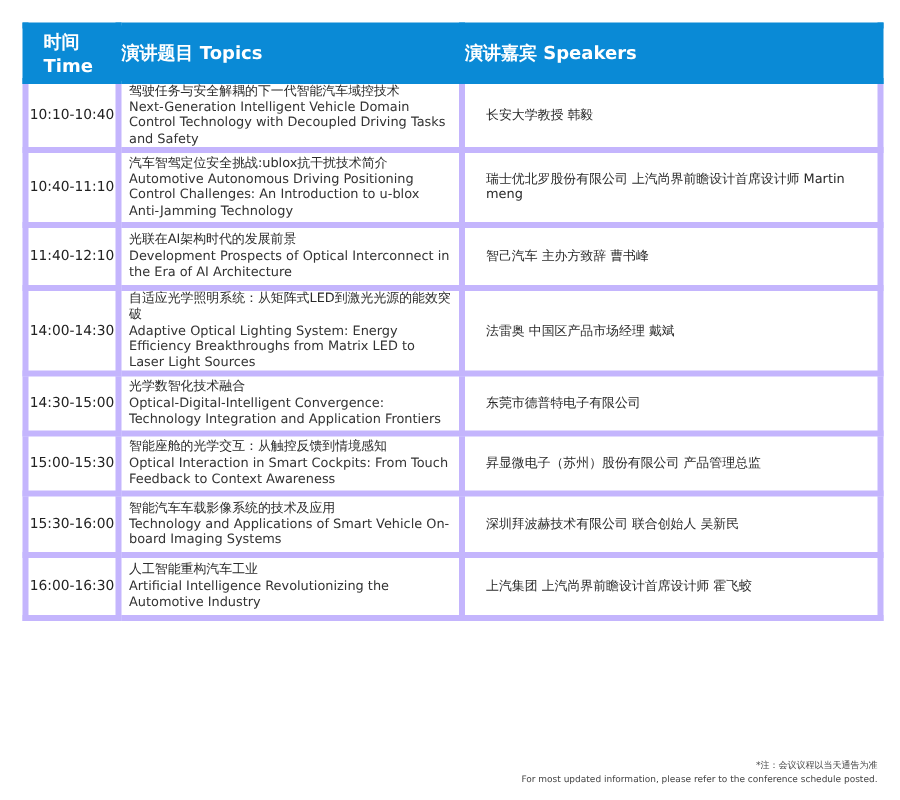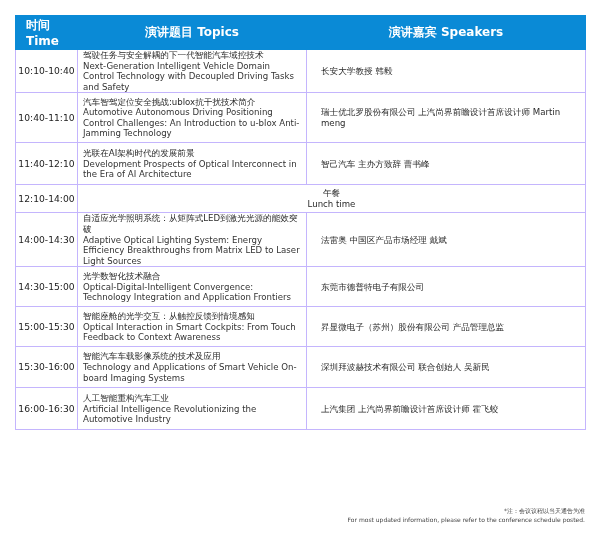--- a/index.html
+++ b/index.html
@@ -1,21 +1,21 @@
 <!DOCTYPE html>
 <html><head>
 <meta charset="utf-8">
 <style>
   html, body { margin: 0; padding: 0; background: #ffffff; }
   body { width: 600px; height: 533px; position: relative; font-family: "DejaVu Sans", "Liberation Sans", sans-serif; color: #2a2a2a; overflow: hidden; }
   .agenda { position: absolute; left: 15px; top: 15px; width: 570px; border-collapse: collapse; table-layout: fixed; }
-  .agenda th, .agenda td { border: 1px solid #c4b5fd; padding: 0; }
+  .agenda th, .agenda td { border: 4px solid #c4b5fd; padding: 0; }
   .agenda thead th { background: #0a8ad6; color: #ffffff; font-weight: bold; height: 33px; font-size: 12px; border-color: #0a8ad6; }
   .agenda thead th.col-time { text-align: left; padding-left: 10px; }
-  .agenda thead th.col-topic, .agenda thead th.col-speaker { text-align: center; }
+  .agenda thead th.col-topic, .agenda thead th.col-speaker { text-align: left; }
   .agenda td { font-size: 8.6px; line-height: 10.6px; vertical-align: middle; }
   .agenda td.time { text-align: center; font-size: 9.2px; color: #222; }
   .agenda td.topic { padding-left: 5px; padding-right: 4px; }
   .agenda td.speaker { padding-left: 14px; font-size: 8.6px; }
   .agenda td.span { text-align: center; }
   .topic .zh, .topic .en { display: block; }
   .topic .en { color: #333; }
   .notes { position: absolute; right: 15px; top: 506px; text-align: right; font-size: 6px; line-height: 9px; color: #444; }
 </style>
 </head>
@@ -52,27 +52,20 @@
       <td class="speaker">瑞士优北罗股份有限公司  上汽尚界前瞻设计首席设计师 Martin meng</td>
     </tr>
     <tr style="height:42px">
       <td class="time">11:40-12:10</td>
       <td class="topic">
           <span class="zh">光联在AI架构时代的发展前景</span>
           <span class="en">Development Prospects of Optical Interconnect in the Era of AI Architecture</span>
         </td>
       <td class="speaker">智己汽车 主办方致辞 曹书峰</td>
     </tr>
-    <tr style="height:28px">
-      <td class="time">12:10-14:00</td>
-      <td class="span" colspan="2">
-          <span style="display:block">午餐</span>
-          <span style="display:block">Lunch time</span>
-        </td>
-    </tr>
     <tr style="height:38px">
       <td class="time">14:00-14:30</td>
       <td class="topic">
           <span class="zh">自适应光学照明系统：从矩阵式LED到激光光源的能效突破</span>
           <span class="en">Adaptive Optical Lighting System: Energy Efficiency Breakthroughs from Matrix LED to Laser Light Sources</span>
         </td>
       <td class="speaker">法雷奥 中国区产品市场经理 戴斌</td>
     </tr>
     <tr style="height:40px">
       <td class="time">14:30-15:00</td>

